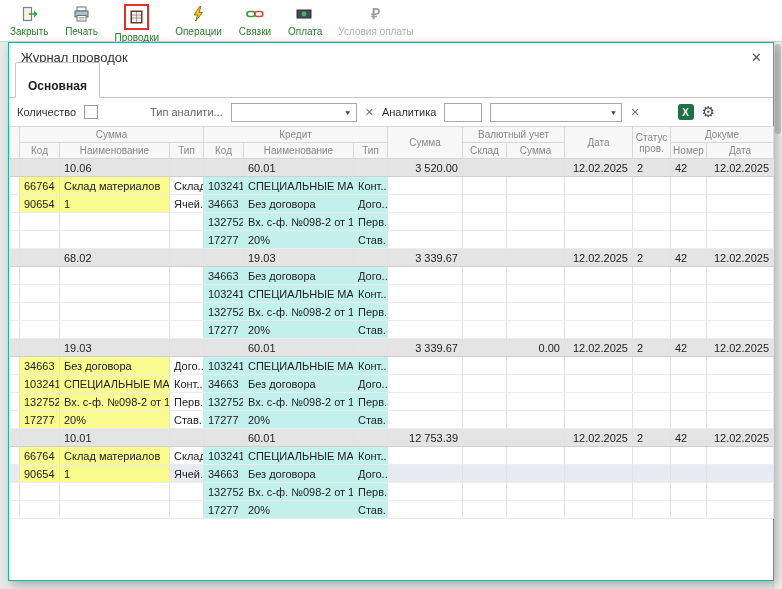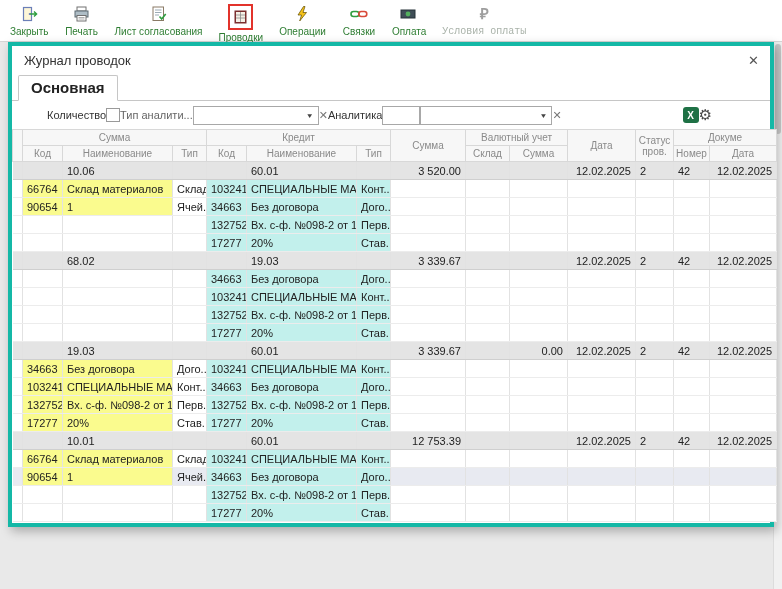--- a/index.html
+++ b/index.html
@@ -12,41 +12,41 @@
   
   .toolbar{
     position:absolute;top:0;left:0;width:782px;height:42px;background:#ffffff;
     border-bottom:1px solid #d6d6d6;display:flex;align-items:flex-start;
     padding:4px 0 0 10px;box-sizing:border-box;gap:16px;
   }
   .tb-item{display:flex;flex-direction:column;align-items:center;min-width:34px;cursor:pointer;}
   .tb-icon{height:20px;display:flex;align-items:center;justify-content:center;line-height:0;}
   .tb-icon.hl{border:2px solid var(--highlight-red,#e2332b);padding:1px 3px;box-sizing:content-box;}
   .tb-label{font-size:10px;color:var(--accent-green,#2e7d32);margin-top:2px;white-space:nowrap;}
-  .tb-item.disabled .tb-label{color:#a9b2a9;font-family:Liberation Mono, monospace;}
+  .tb-item.disabled .tb-label{color:#a9b2a9;}
   .ruble-glyph{font-size:15px;font-weight:bold;color:#9e9e9e;}
   
   .vscroll{position:absolute;right:0;top:42px;width:9px;height:547px;background:#f1f1f1;border-left:1px solid #dcdcdc;box-sizing:border-box;}
   .vscroll .thumb{position:absolute;top:2px;left:1px;width:6px;height:90px;background:#c8c8c8;border-radius:3px;}
   
   .dialog{
-    position:absolute;left:8px;top:42px;width:766px;height:485px;background:#ffffff;
-    border:4px solid #14b8a6;box-sizing:border-box;box-shadow:3px 4px 10px rgba(0,0,0,.28);
+    position:absolute;left:8px;top:42px;width:766px;height:539px;background:#ffffff;
+    border:1px solid #14b8a6;box-sizing:border-box;box-shadow:3px 4px 10px rgba(0,0,0,.28);
   }
   .dialog-title{height:30px;line-height:30px;padding-left:12px;font-size:13px;color:#333;}
   .close-btn{position:absolute;top:8px;right:11px;font-size:13px;color:#555;cursor:pointer;line-height:14px;}
   
   .tabbar{height:25px;padding-left:6px;border-bottom:1px solid #c6c6c6;display:flex;align-items:flex-end;gap:2px;box-sizing:border-box;}
-  .tab{font-size:15px;padding:3px 12px 4px;border:1px solid #c6c6c6;border-bottom:none;background:#ededed;color:#444;
+  .tab{font-size:12px;padding:16px 12px 4px;border:1px solid #c6c6c6;border-bottom:none;background:#ededed;color:#444;
        margin-bottom:-1px;border-radius:2px 2px 0 0;cursor:pointer;white-space:nowrap;}
   .tab.active{background:#fff;font-weight:bold;color:#222;border-bottom:1px solid #fff;}
   
-  .filterbar{height:28px;display:flex;align-items:center;padding:0 8px 0 35px;gap:0;font-size:11px;color:#333;box-sizing:border-box;}
+  .filterbar{height:28px;display:flex;align-items:center;padding:0 8px 0 8px;gap:8px;font-size:11px;color:#333;box-sizing:border-box;}
   .checkbox{width:12px;height:12px;border:1px solid #9a9a9a;background:#fff;display:inline-block;cursor:pointer;}
-  .flabel.dim{color:#666;}
+  .flabel.dim{color:#666;margin-left:44px;}
   .combo{height:19px;border:1px solid #a8a8a8;background:#fff;display:flex;align-items:center;justify-content:flex-end;
          padding-right:4px;box-sizing:border-box;cursor:pointer;}
   .combo .arr{font-size:8px;color:#444;transform:scaleY(.8);}
   .combo.c1{width:126px;}
   .combo.c2{width:132px;}
   .smallfield{width:38px;height:19px;border:1px solid #a8a8a8;background:#fff;box-sizing:border-box;cursor:text;}
   .xicon{color:#777;font-size:11px;cursor:pointer;}
   .excel-btn{margin-left:auto;width:16px;height:16px;background:var(--excel-green,#1e7145);color:#fff;font-size:10px;font-weight:bold;
              display:flex;align-items:center;justify-content:center;border-radius:3px;cursor:pointer;}
   .gear{font-size:15px;color:#4a4a4a;margin-right:50px;cursor:pointer;}
@@ -88,30 +88,20 @@
       <svg width="17" height="16" viewBox="0 0 17 16">
           <rect x="4" y="1" width="9" height="4" fill="#fff" stroke="#707070"></rect>
           <rect x="2" y="5" width="13" height="6" fill="#aebdc6" stroke="#5c6a72"></rect>
           <rect x="4" y="9.5" width="9" height="5.5" fill="#fff" stroke="#707070"></rect>
           <path d="M5.5 11.5h6M5.5 13h6" stroke="#9a9a9a" stroke-width="0.8"></path>
         </svg>
     </span>
     <span class="tb-label">Печать</span>
   </div>
 
-  <div class="tb-item">
-    <span class="tb-icon">
-      <svg width="16" height="16" viewBox="0 0 16 16">
-          <rect x="2" y="1" width="10.5" height="13.5" fill="#fff" stroke="#8a7a66"></rect>
-          <path d="M4 4h6.5M4 6.5h6.5M4 9h4" stroke="#90a0ac" stroke-width="0.9"></path>
-          <path d="M8.5 10.5l2.2 2.5 4-5" fill="none" stroke="#2e9e3f" stroke-width="1.6"></path>
-        </svg>
-    </span>
-    <span class="tb-label">Лист согласования</span>
-  </div>
 
   <div class="tb-item">
     <span class="tb-icon hl">
       <svg width="15" height="16" viewBox="0 0 15 16">
           <rect x="1.5" y="1.5" width="12" height="13" fill="#7b2f2f"></rect>
           <rect x="3" y="3" width="9" height="10" fill="#f5f0e6"></rect>
           <path d="M7.5 3v10M3 6h9M3 9h9" stroke="#8a8a8a" stroke-width="0.8" fill="none"></path>
         </svg>
     </span>
     <span class="tb-label">Проводки</span>

